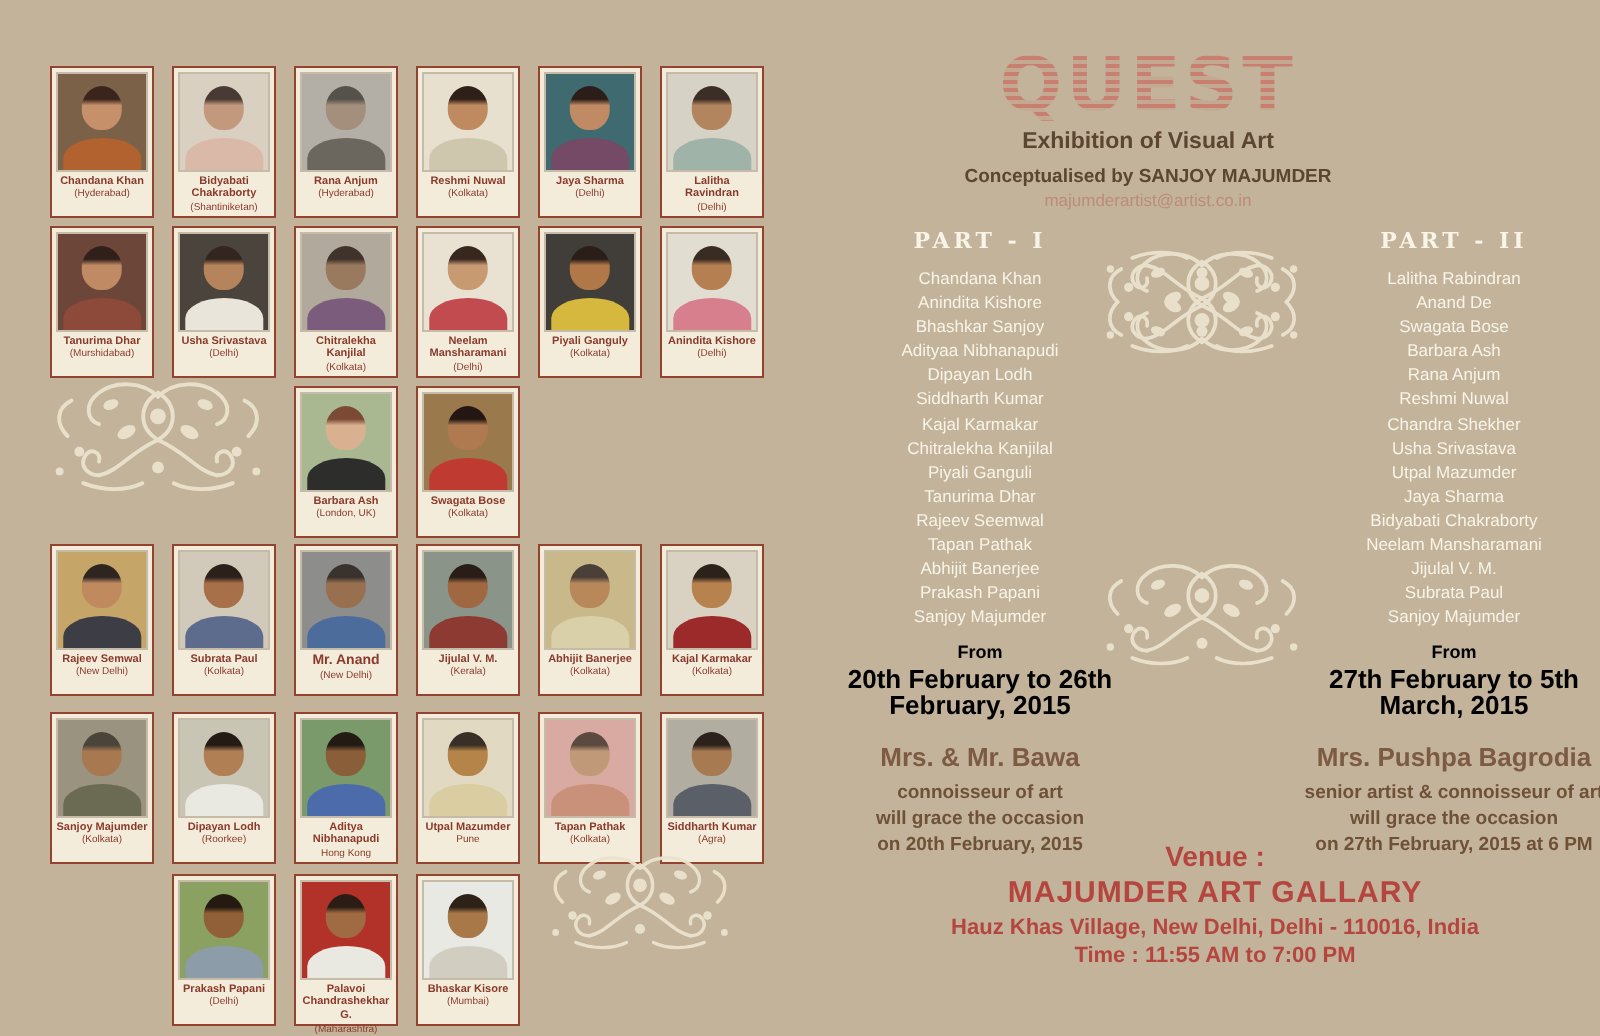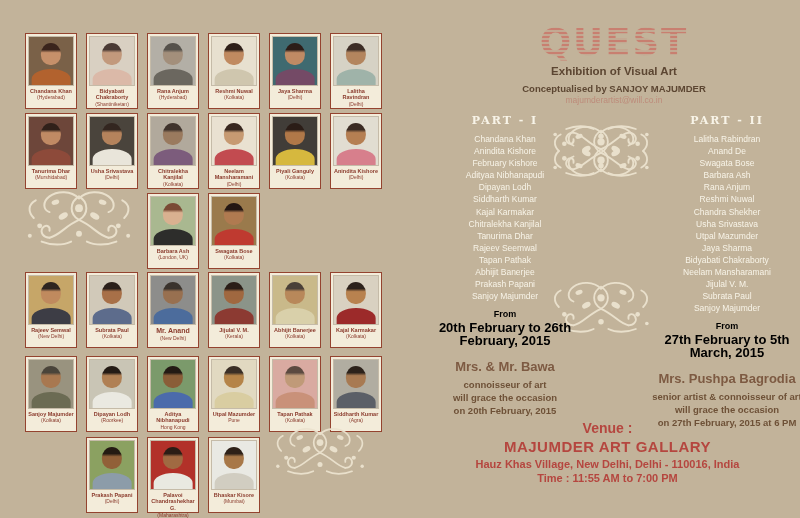--- a/index.html
+++ b/index.html
@@ -12,32 +12,32 @@
          outline:1px solid rgba(60,40,20,.25);}
   .photo::before{content:"";position:absolute;left:50%;top:12%;width:46%;height:46%;
          transform:translateX(-50%);border-radius:50% 50% 46% 46%;
          background:linear-gradient(var(--phair,#333) 0 30%, var(--pskin,#c90) 44%);}
   .photo::after{content:"";position:absolute;left:50%;bottom:-8%;width:88%;height:42%;
          transform:translateX(-50%);border-radius:50% 50% 0 0;background:var(--pdress,#666);}
   .aname{font-size:5.5px;font-weight:bold;color:#8a3a2c;margin-top:2.5px;line-height:1.25;}
   .aname.big{font-size:7px;}
   .aloc{font-size:5px;color:#8a3a2c;line-height:1.3;}
   
-  .header-block{position:absolute;left:480px;top:24px;width:268px;text-align:center;}
+  .header-block{position:absolute;left:440px;top:24px;width:268px;text-align:center;}
   .quest{font-family:"DejaVu Sans", sans-serif;font-size:37px;font-weight:bold;letter-spacing:2px;
          color:#c87f70;
          background:repeating-linear-gradient(to bottom,#c87f70 0 2px, rgba(200,127,112,.18) 2px 4px);
          -webkit-background-clip:text;background-clip:text;-webkit-text-fill-color:transparent;
          line-height:1;}
   .subtitle{font-size:11.5px;font-weight:bold;color:#5c4632;margin-top:4px;}
   .concept{font-size:9.5px;font-weight:bold;color:#5c4632;margin-top:6px;}
   .email{font-size:8.5px;color:#bd8b7a;margin-top:1px;}
   
   .part{position:absolute;top:114px;width:150px;text-align:center;}
-  .part1{left:430px;} .part2{left:652px;}
+  .part1{left:415px;} .part2{left:652px;}
   .part-heading{font-family:"DejaVu Serif", serif;font-size:11px;letter-spacing:2px;
         color:#f8f4e8;font-weight:bold;}
   .part-list{margin-top:6px;}
   .part-list div{font-size:8.5px;color:#f8f4e8;line-height:12.1px;}
   .from-block{margin-top:6px;color:#000000;font-weight:bold;}
   .from-label{font-size:9px;line-height:13px;}
   .from-dates{font-size:13px;line-height:13px;}
   .guest-name{font-size:13px;font-weight:bold;color:#7d5a42;margin-top:12px;}
   .guest-lines{margin-top:4px;}
   .guest-lines div{font-size:9.5px;font-weight:bold;color:#6e5137;line-height:13px;}
@@ -248,34 +248,35 @@
     <use href="#damask" x="0" y="0" width="110" height="78"></use>
     <use href="#damask" x="0" y="78" width="110" height="78" transform="translate(110,156) rotate(180)"></use>
     <use href="#damask" x="0" y="156" width="110" height="78"></use>
     <use href="#damask" x="0" y="234" width="110" height="78" transform="translate(110,624) rotate(180)"></use>
   </svg>
 
   <header class="header-block">
     <div class="quest">QUEST</div>
     <div class="subtitle">Exhibition of Visual Art</div>
     <div class="concept">Conceptualised by SANJOY MAJUMDER</div>
-    <div class="email">majumderartist@will.co.in</div>
+    <div class="email">majumderartist@artist.co.in</div>
   </header>
 
   <section class="part part1">
     <div class="part-heading">PART - I</div>
     <div class="part-list">
         <div>Chandana Khan</div>
         <div>Anindita Kishore</div>
-        <div>February Kishore</div>
+        <div>Bhashkar Sanjoy</div>
         <div>Adityaa Nibhanapudi</div>
         <div>Dipayan Lodh</div>
         <div>Siddharth Kumar</div>
         <div>Kajal Karmakar</div>
         <div>Chitralekha Kanjilal</div>
+        <div>Piyali Ganguli</div>
         <div>Tanurima Dhar</div>
         <div>Rajeev Seemwal</div>
         <div>Tapan Pathak</div>
         <div>Abhijit Banerjee</div>
         <div>Prakash Papani</div>
         <div>Sanjoy Majumder</div>
       </div>
     <div class="from-block">
       <div class="from-label">From</div>
       <div class="from-dates">20th February to 26th February, 2015</div>

